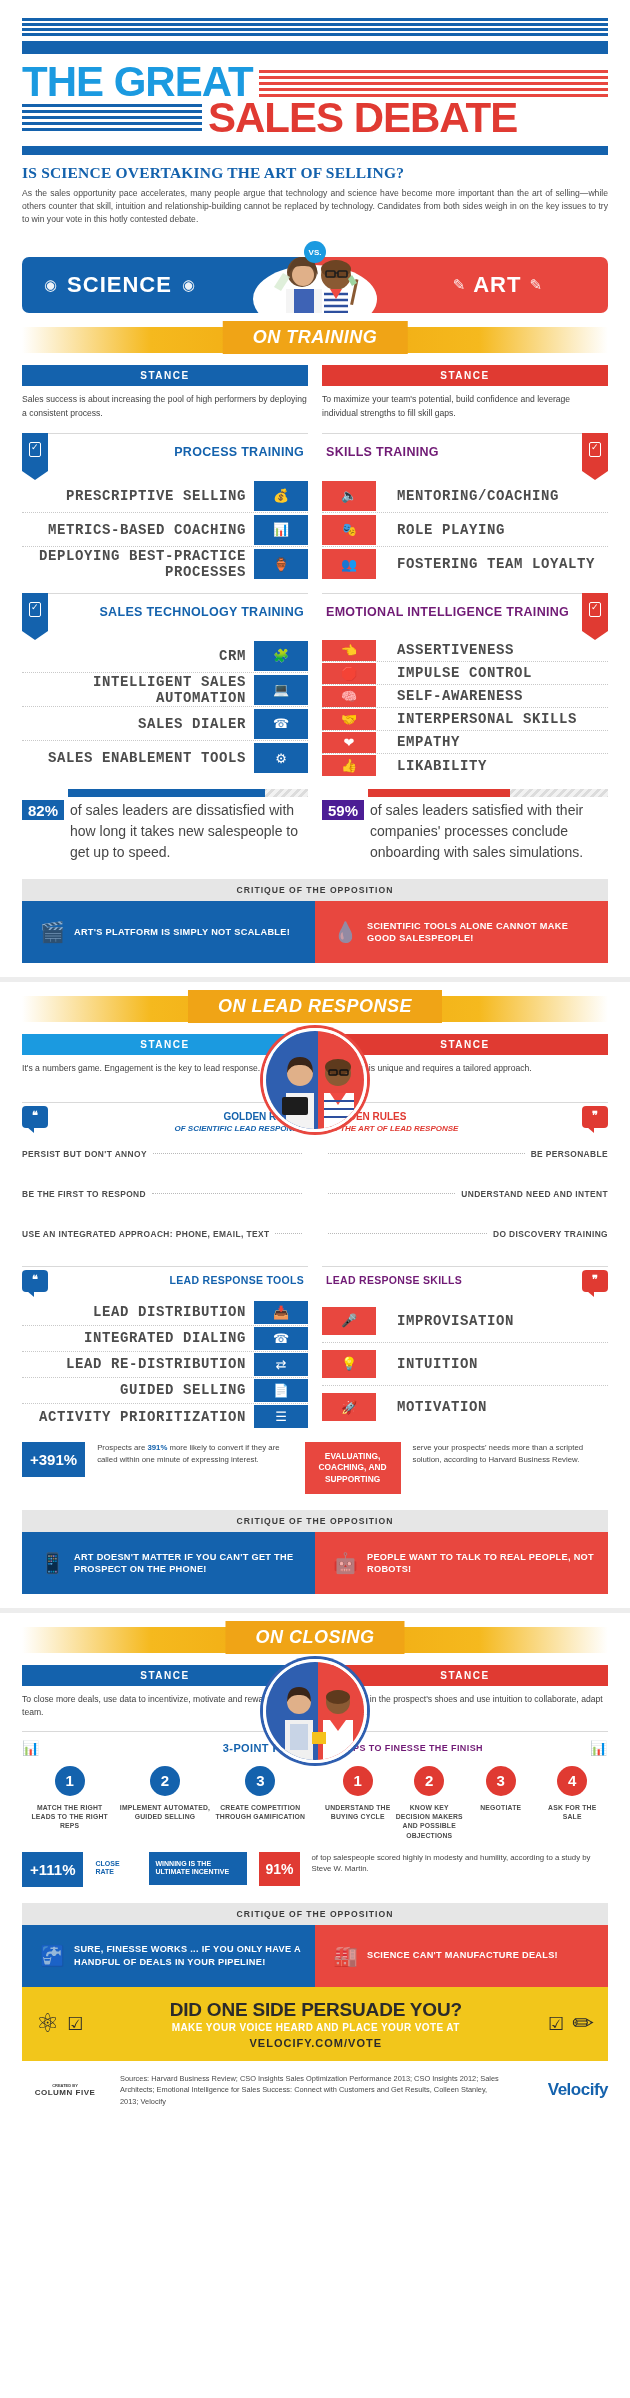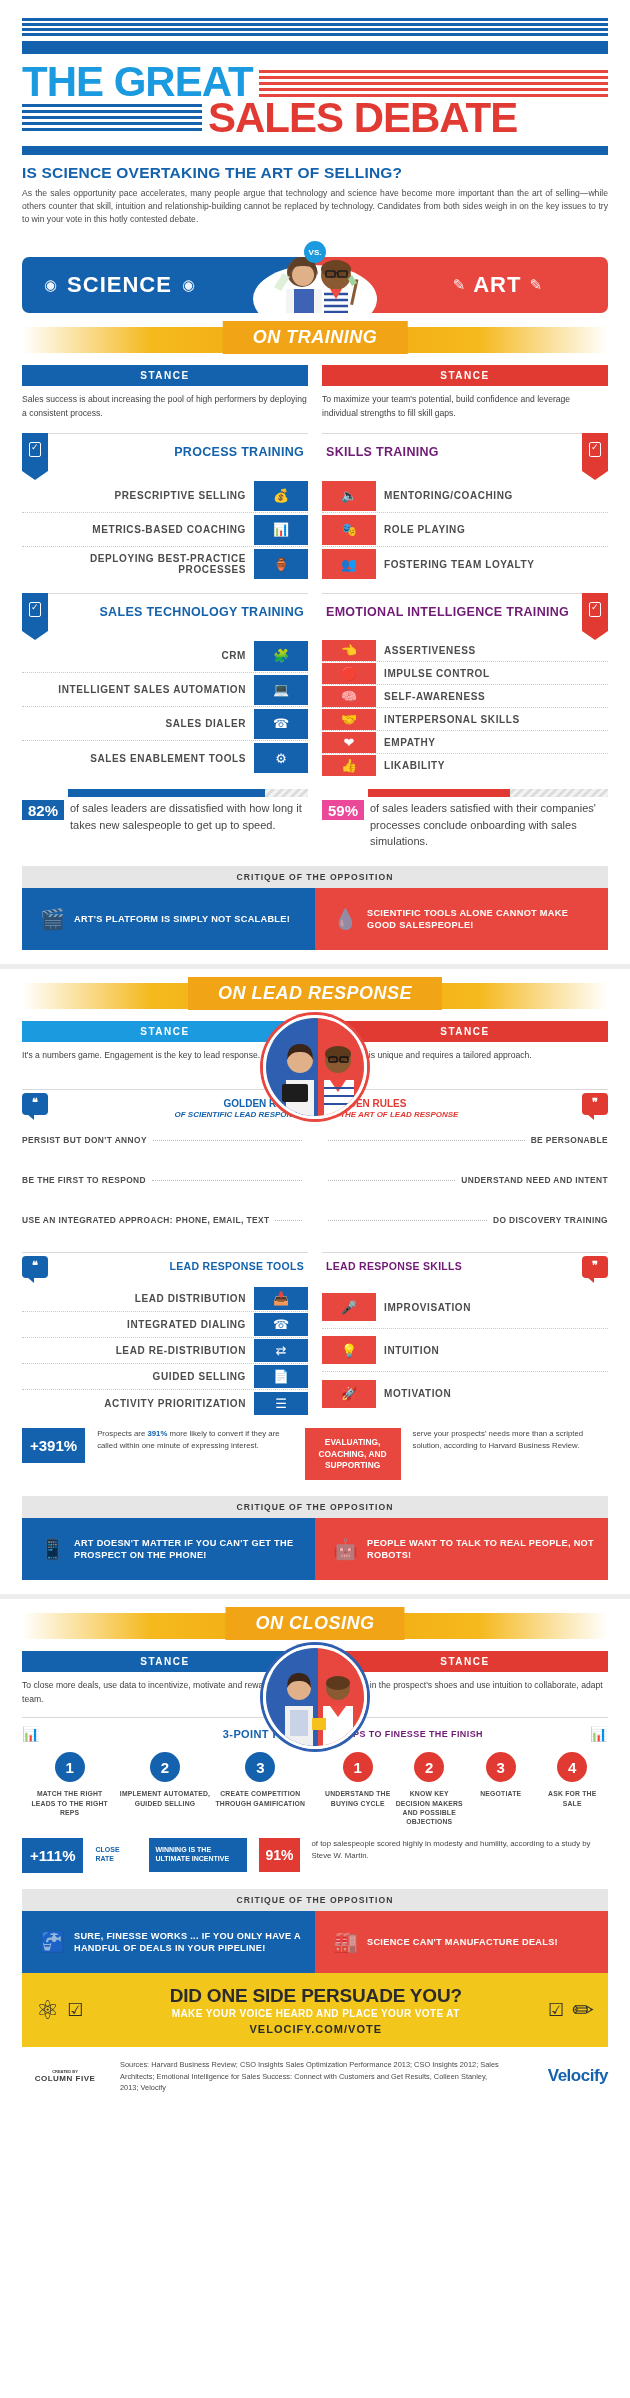--- a/index.html
+++ b/index.html
@@ -26,21 +26,21 @@
   .red-stripes .s { height:3px; background:#e8473f; }
   .title-row2 { display:flex; align-items:center; margin-top:-4px; }
   .blue-stripes { width:180px; display:flex; flex-direction:column; gap:3px; margin-right:6px; }
   .blue-stripes .s { height:3px; background:#1462ad; }
   .title-debate {
     font-size:42px; font-weight:bold; letter-spacing:-1px;
     color:#e03a32; line-height:0.95; white-space:nowrap;
   }
   .hdr-bluebar2 { height:9px; background:#1462ad; margin-top:8px; }
   .subtitle {
-    color:#1462ad; font-size:15.5px; font-weight:bold; margin-top:9px; letter-spacing:0.2px;
+    color:#1462ad; font-size:15.5px; font-weight:bold; margin-top:9px; letter-spacing:0.2px;font-family:Liberation Serif, serif;
   }
   .intro { font-size:8.6px; line-height:1.5; color:#4a4a4a; margin-top:5px; text-align:justify; }
 
   
   .vs-wrap { position:relative; margin-top:14px; height:74px; }
   .side-banner { position:absolute; top:18px; height:56px; display:flex; align-items:center; }
   .sb-science { left:22px; right:50%; background:#1462ad; border-radius:7px 0 0 7px; padding-left:22px; }
   .sb-art { left:50%; right:22px; background:#e8473f; border-radius:0 7px 7px 0; justify-content:flex-end; padding-right:58px; }
   .sb-label { color:#fff; font-size:22px; font-weight:bold; letter-spacing:1px; }
   .sb-ico { color:#fff; font-size:15px; opacity:.92; }
@@ -89,41 +89,41 @@
   .flag .clip:before { content:"✓"; position:absolute; left:1px; top:-1px; color:#fff; font-size:9px; }
   .cat-title { flex:1; font-size:12.5px; font-weight:bold; letter-spacing:0.3px; padding-top:11px; }
   .cat-blue { color:#1462ad; text-align:right; padding-right:4px; }
   .cat-red  { color:#701a75; text-align:left; padding-left:4px; }
 
   
   .items { margin-top:8px; }
   .item { display:flex; align-items:center; height:34px; border-bottom:1px dotted #c9c9c9; }
   .item:last-child { border-bottom:none; }
   .item.right { flex-direction:row-reverse; }
-  .item-label { flex:1; font-size:10px; font-weight:bold; letter-spacing:0.6px; color:#4c4c4c; }
+  .item-label { flex:1; font-size:14px; font-weight:bold; letter-spacing:0.6px; color:#4c4c4c;font-family:Liberation Mono, monospace; }
   .item .item-label { text-align:right; padding-right:8px; }
-  .item.right .item-label { text-align:left; padding-left:8px; }
+  .item.right .item-label { text-align:left; padding-left:21px; }
   .ico-tile { width:54px; height:30px; flex:0 0 54px; display:flex; align-items:center; justify-content:center;
     color:#fff; font-size:13px; }
   .tile-blue { background:#1462ad; }
   .tile-red  { background:#e8473f; }
 
   
   .stats { display:flex; padding:12px 22px 0 22px; gap:14px; }
   .stat { width:50%; }
   .stat-bar-track { height:8px; background:#e2e2e2; margin-left:46px;
     background-image:repeating-linear-gradient(135deg,#dcdcdc 0 3px,#f2f2f2 3px 6px); }
   .stat-bar-fill { height:8px; }
   .fill-blue { background:#1462ad; }
   .fill-red  { background:#e03a32; }
   .stat-row { display:flex; margin-top:3px; }
   .stat-num { width:42px; height:20px; flex:0 0 42px; color:#fff; font-size:15px; font-weight:bold;
     display:flex; align-items:center; justify-content:center; }
-  .num-blue{background:#1462ad;} .num-red{background:#ec4899;}
-  .stat-txt { flex:1; font-size:11px; line-height:1.5; padding-left:6px; color:#464646; }
+  .num-blue{background:#1462ad;} .num-red{background:#4c1d95;}
+  .stat-txt { flex:1; font-size:14px; line-height:1.5; padding-left:6px; color:#464646; }
 
   
   .critique { margin:16px 22px 0 22px; }
   .critique-head { background:#e6e6e6; text-align:center; font-size:8.6px; font-weight:bold;
     letter-spacing:1px; padding:6px 0; color:#3b3b3b;margin-top:8px; }
   .critique-body { display:flex; }
   .crit-cell { width:50%; display:flex; align-items:center; padding:12px 10px; min-height:62px; }
   .crit-blue{background:#1462ad;} .crit-red{background:#e8473f;}
   .crit-ico { width:42px; flex:0 0 42px; font-size:20px; color:rgba(255,255,255,.55); text-align:center; }
   .crit-txt { color:#fff; font-size:9.2px; font-weight:bold; line-height:1.35; letter-spacing:0.3px; }

